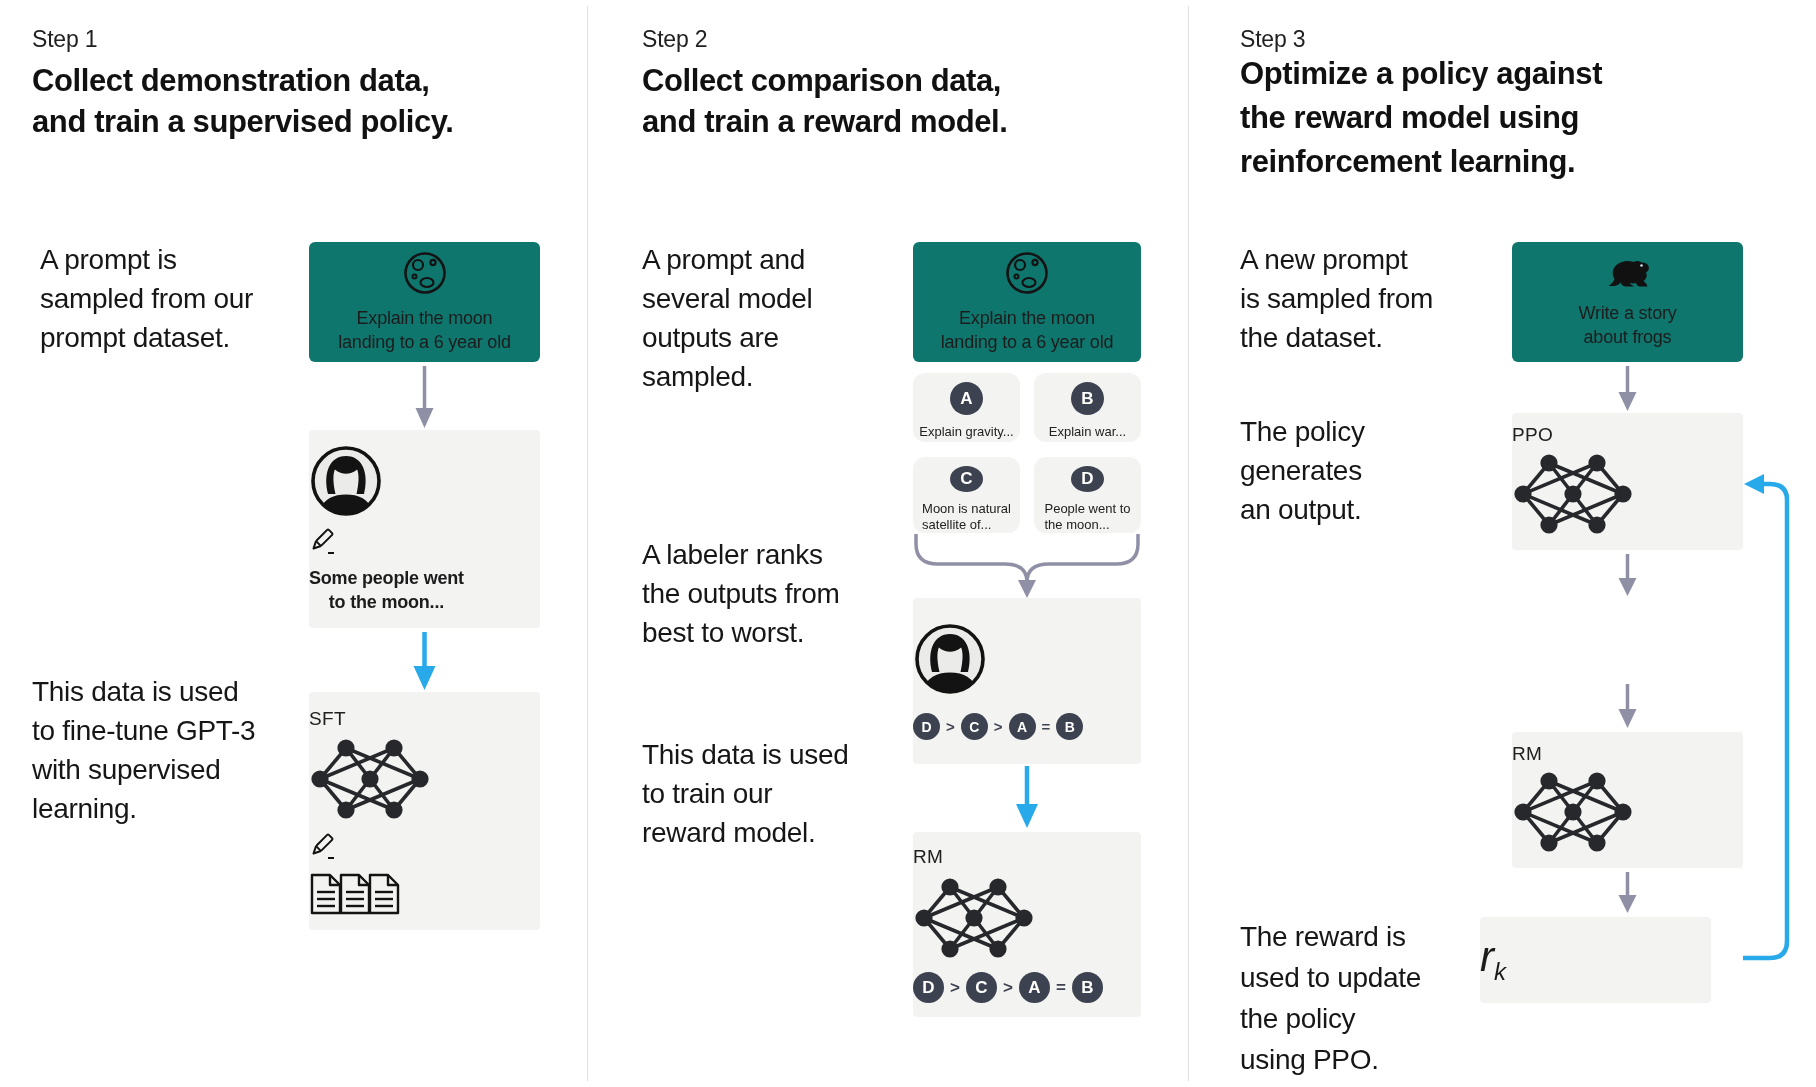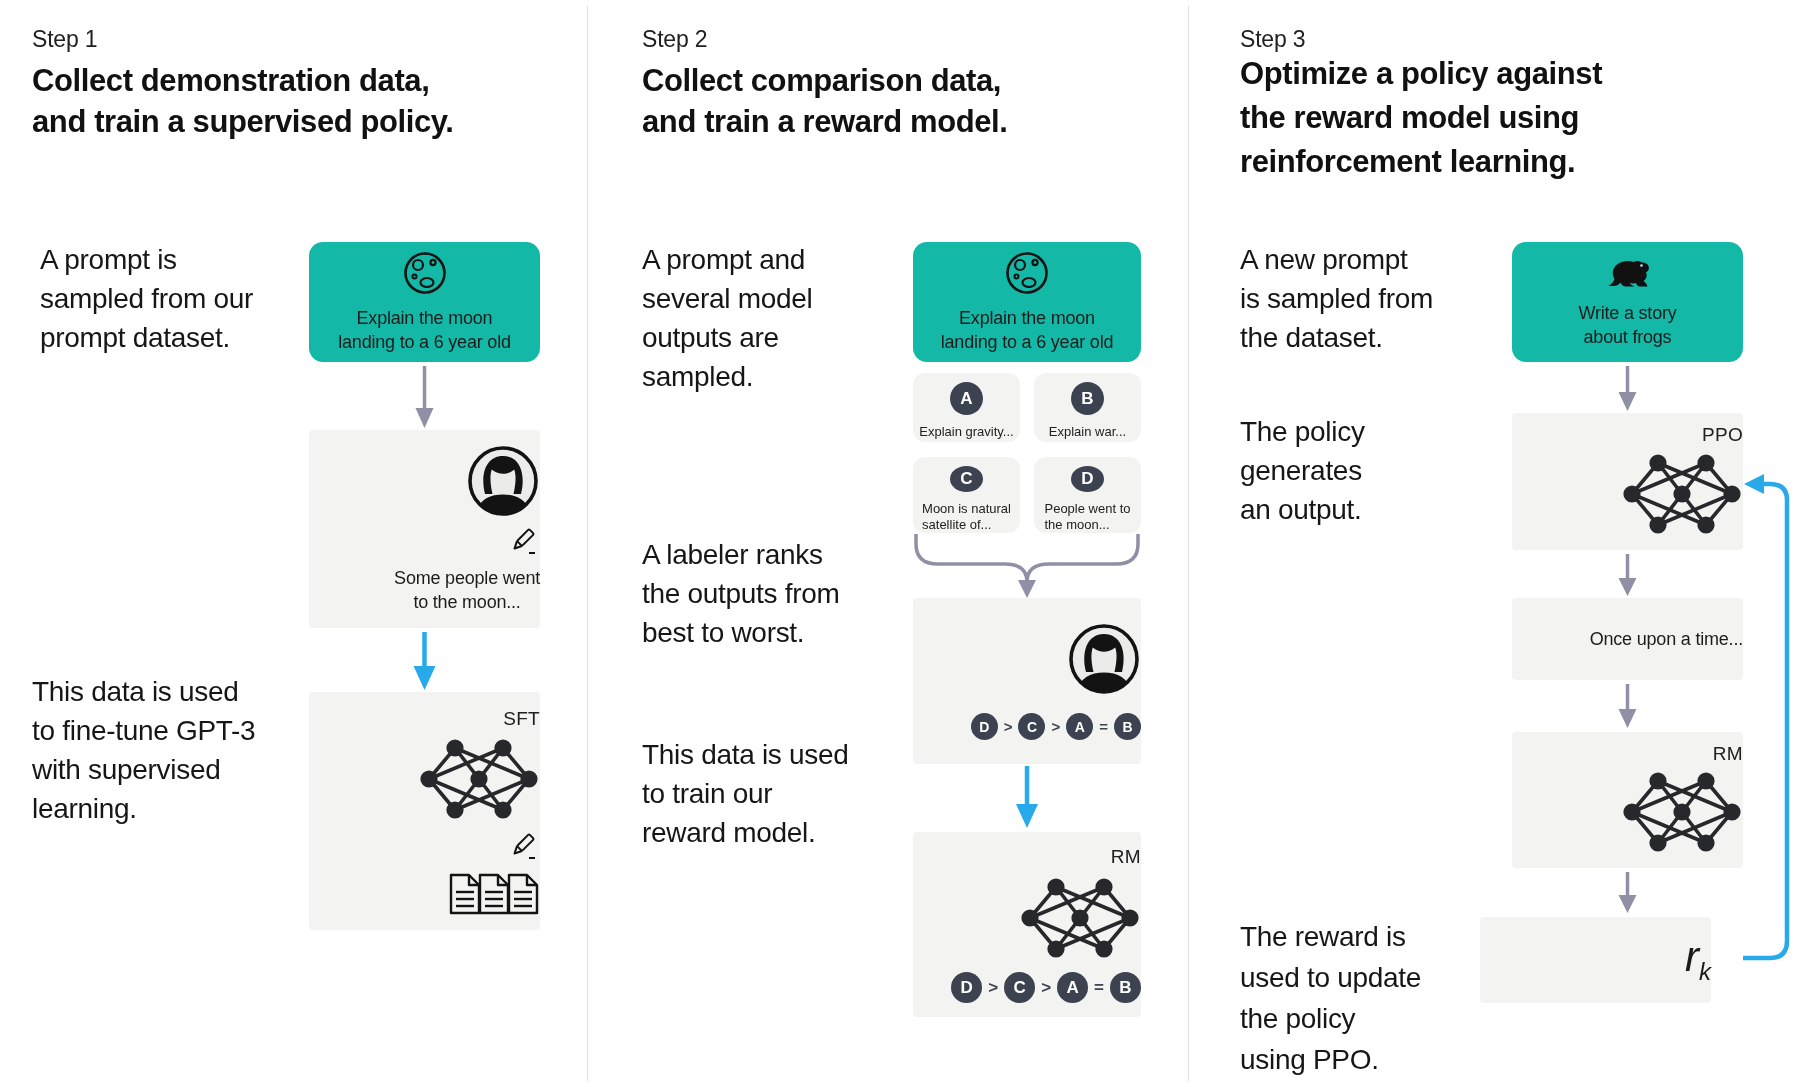--- a/index.html
+++ b/index.html
@@ -4,22 +4,22 @@
 <style>
   html,body{margin:0;padding:0;background:#fff;}
   #canvas{
     position:relative;width:1816px;height:1087px;background:#ffffff;
     font-family:"Liberation Sans","DejaVu Sans",sans-serif;color:#1a1a1a;overflow:hidden;
   }
   .divider{position:absolute;top:6px;width:1px;height:1075px;background:#e0e0e0;}
   .step-label{position:absolute;font-size:23px;color:#202020;letter-spacing:-0.2px;}
   .step-title{position:absolute;font-size:31px;font-weight:bold;line-height:41px;letter-spacing:-0.4px;white-space:pre-line;color:#111;}
   .para{position:absolute;font-size:28px;line-height:39px;letter-spacing:-0.3px;white-space:pre-line;color:#161616;}
-  .bluebox{position:absolute;background:#14b8a6;border-radius:14px;display:flex;flex-direction:column;align-items:center;justify-content:center;gap:6px;}
-  .graybox{position:absolute;background:#f3f3f1;border-radius:4px;display:flex;flex-direction:column;align-items:flex-end;justify-content:center;}
+  .bluebox{position:absolute;background:#0f766e;border-radius:6px;display:flex;flex-direction:column;align-items:center;justify-content:center;gap:6px;}
+  .graybox{position:absolute;background:#f3f3f1;border-radius:4px;display:flex;flex-direction:column;align-items:flex-start;justify-content:center;}
   .cap{font-size:18px;line-height:24px;text-align:center;white-space:pre-line;color:#1c1c1c;letter-spacing:-0.2px;}
   .mlabel{font-size:19px;color:#202020;letter-spacing:0.3px;font-weight:500;}
   .opt{position:absolute;background:#f3f3f1;border-radius:12px;display:flex;flex-direction:column;align-items:center;justify-content:flex-start;padding-top:9px;box-sizing:border-box;}
   .badge{width:33px;height:33px;border-radius:50%;background:#3d4251;color:#fff;font-size:17px;font-weight:bold;display:flex;align-items:center;justify-content:center;}
   .optcap{font-size:13px;line-height:16px;margin-top:9px;text-align:left;white-space:pre-line;color:#222;}
   .rank{display:flex;align-items:center;gap:6px;}
   .chip{width:27px;height:27px;border-radius:50%;background:#3d4251;color:#fff;font-size:14px;font-weight:bold;display:flex;align-items:center;justify-content:center;}
   .rank.lg .chip{width:31px;height:31px;font-size:17px;}
   .rsep{font-size:15px;font-weight:bold;color:#3d4251;}
   .rank.lg .rsep{font-size:17px;}
@@ -55,21 +55,21 @@
         <circle cx="16" cy="15" r="5" fill="none" stroke="#131313" stroke-width="2.2"></circle>
         <circle cx="31" cy="12.5" r="2.6" fill="none" stroke="#131313" stroke-width="2.2"></circle>
         <circle cx="12.5" cy="26.5" r="2" fill="none" stroke="#131313" stroke-width="2"></circle>
         <ellipse cx="25" cy="32.5" rx="6.5" ry="4.5" fill="none" stroke="#131313" stroke-width="2.2"></ellipse>
       </svg>
     </span>
     <div class="cap">Explain the moon
 landing to a 6 year old</div>
   </div>
 
-  <div class="graybox" style="left:309px;top:430px;width:231px;height:198px;gap:5px;">
+  <div class="graybox" style="left:309px;top:430px;width:231px;height:198px;gap:5px;font-weight:bold;">
     <span>
       <svg width="74" height="74" viewBox="0 0 74 74">
         <defs>
             <clipPath id="avclip1">
               <circle cx="37" cy="37" r="33"></circle>
             </clipPath>
           </defs>
         <circle cx="37" cy="37" r="33" fill="#ebebe9"></circle>
         <g clip-path="url(#avclip1)">
           <ellipse cx="37" cy="36" rx="13" ry="15" fill="#ebebe9"></ellipse>
@@ -320,23 +320,20 @@
           <circle cx="11" cy="42" r="8.6"></circle>
             <circle cx="61" cy="42" r="8.6"></circle>
             <circle cx="111" cy="42" r="8.6"></circle>
           <circle cx="37" cy="73" r="8.6"></circle>
             <circle cx="85" cy="73" r="8.6"></circle>
         </g>
       </svg>
     </span>
   </div>
 
-  <div class="graybox" style="left:1512px;top:598px;width:231px;height:82px;">
-    <div class="cap">Once upon a time...</div>
-  </div>
 
   <div class="graybox" style="left:1512px;top:732px;width:231px;height:136px;gap:5px;">
     <span class="mlabel">RM</span>
     <span>
       <svg width="122" height="84" viewBox="0 0 122 84">
         <g stroke="#26282c" stroke-width="3.6">
           <line x1="37" y1="11" x2="11" y2="42"></line>
             <line x1="37" y1="11" x2="61" y2="42"></line>
             <line x1="37" y1="11" x2="111" y2="42"></line>
           <line x1="85" y1="11" x2="11" y2="42"></line>

